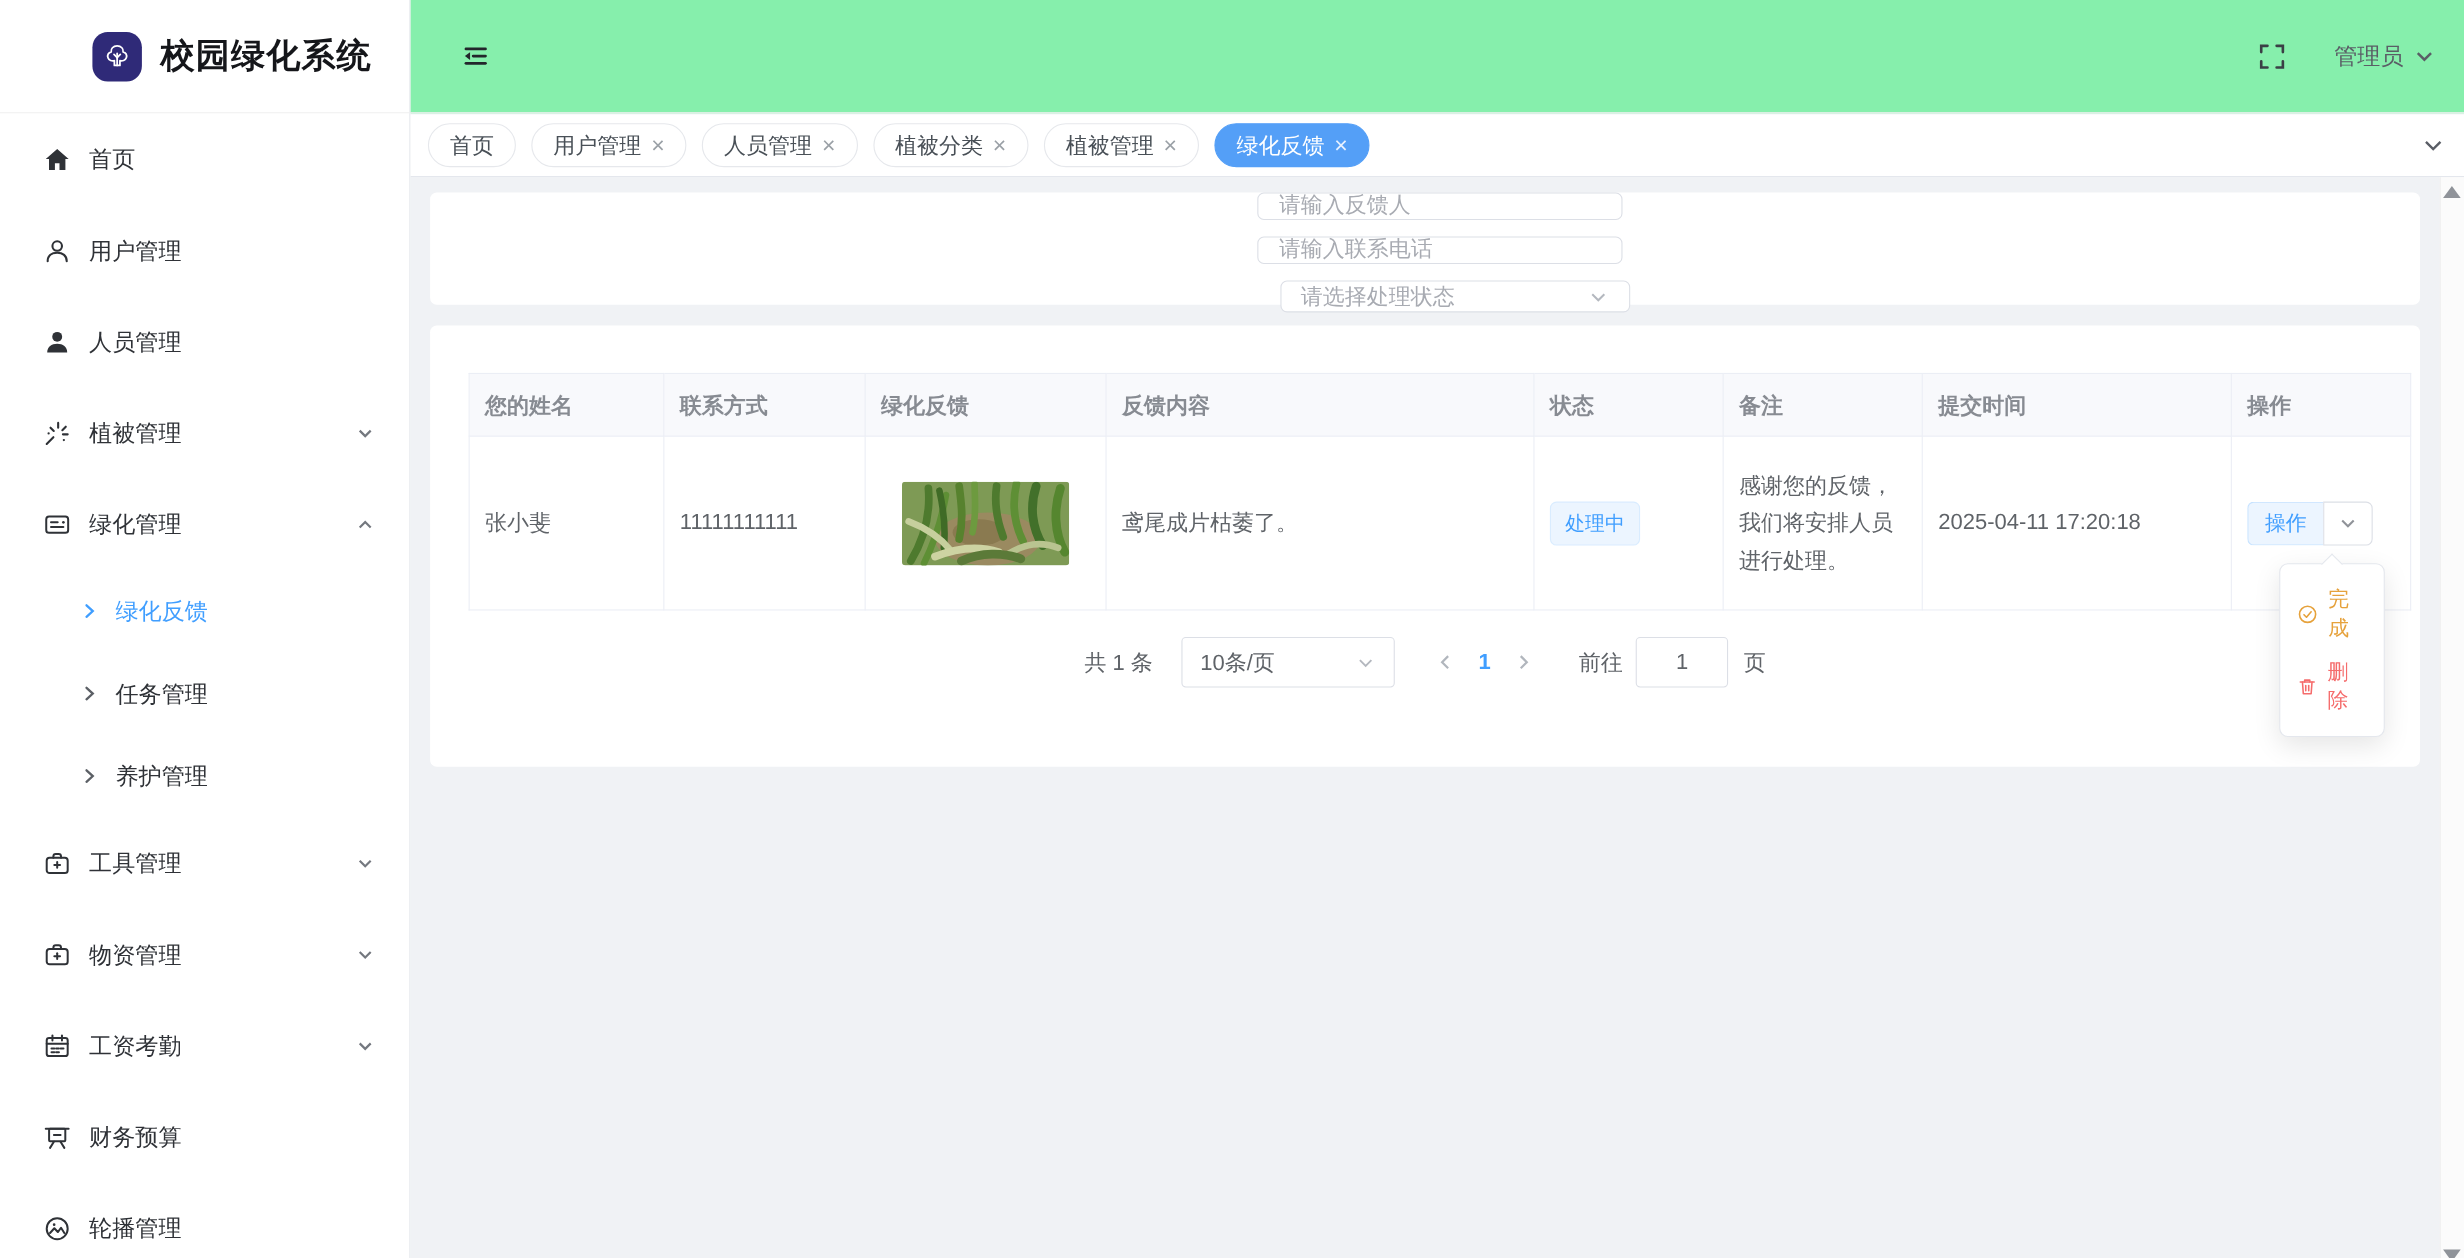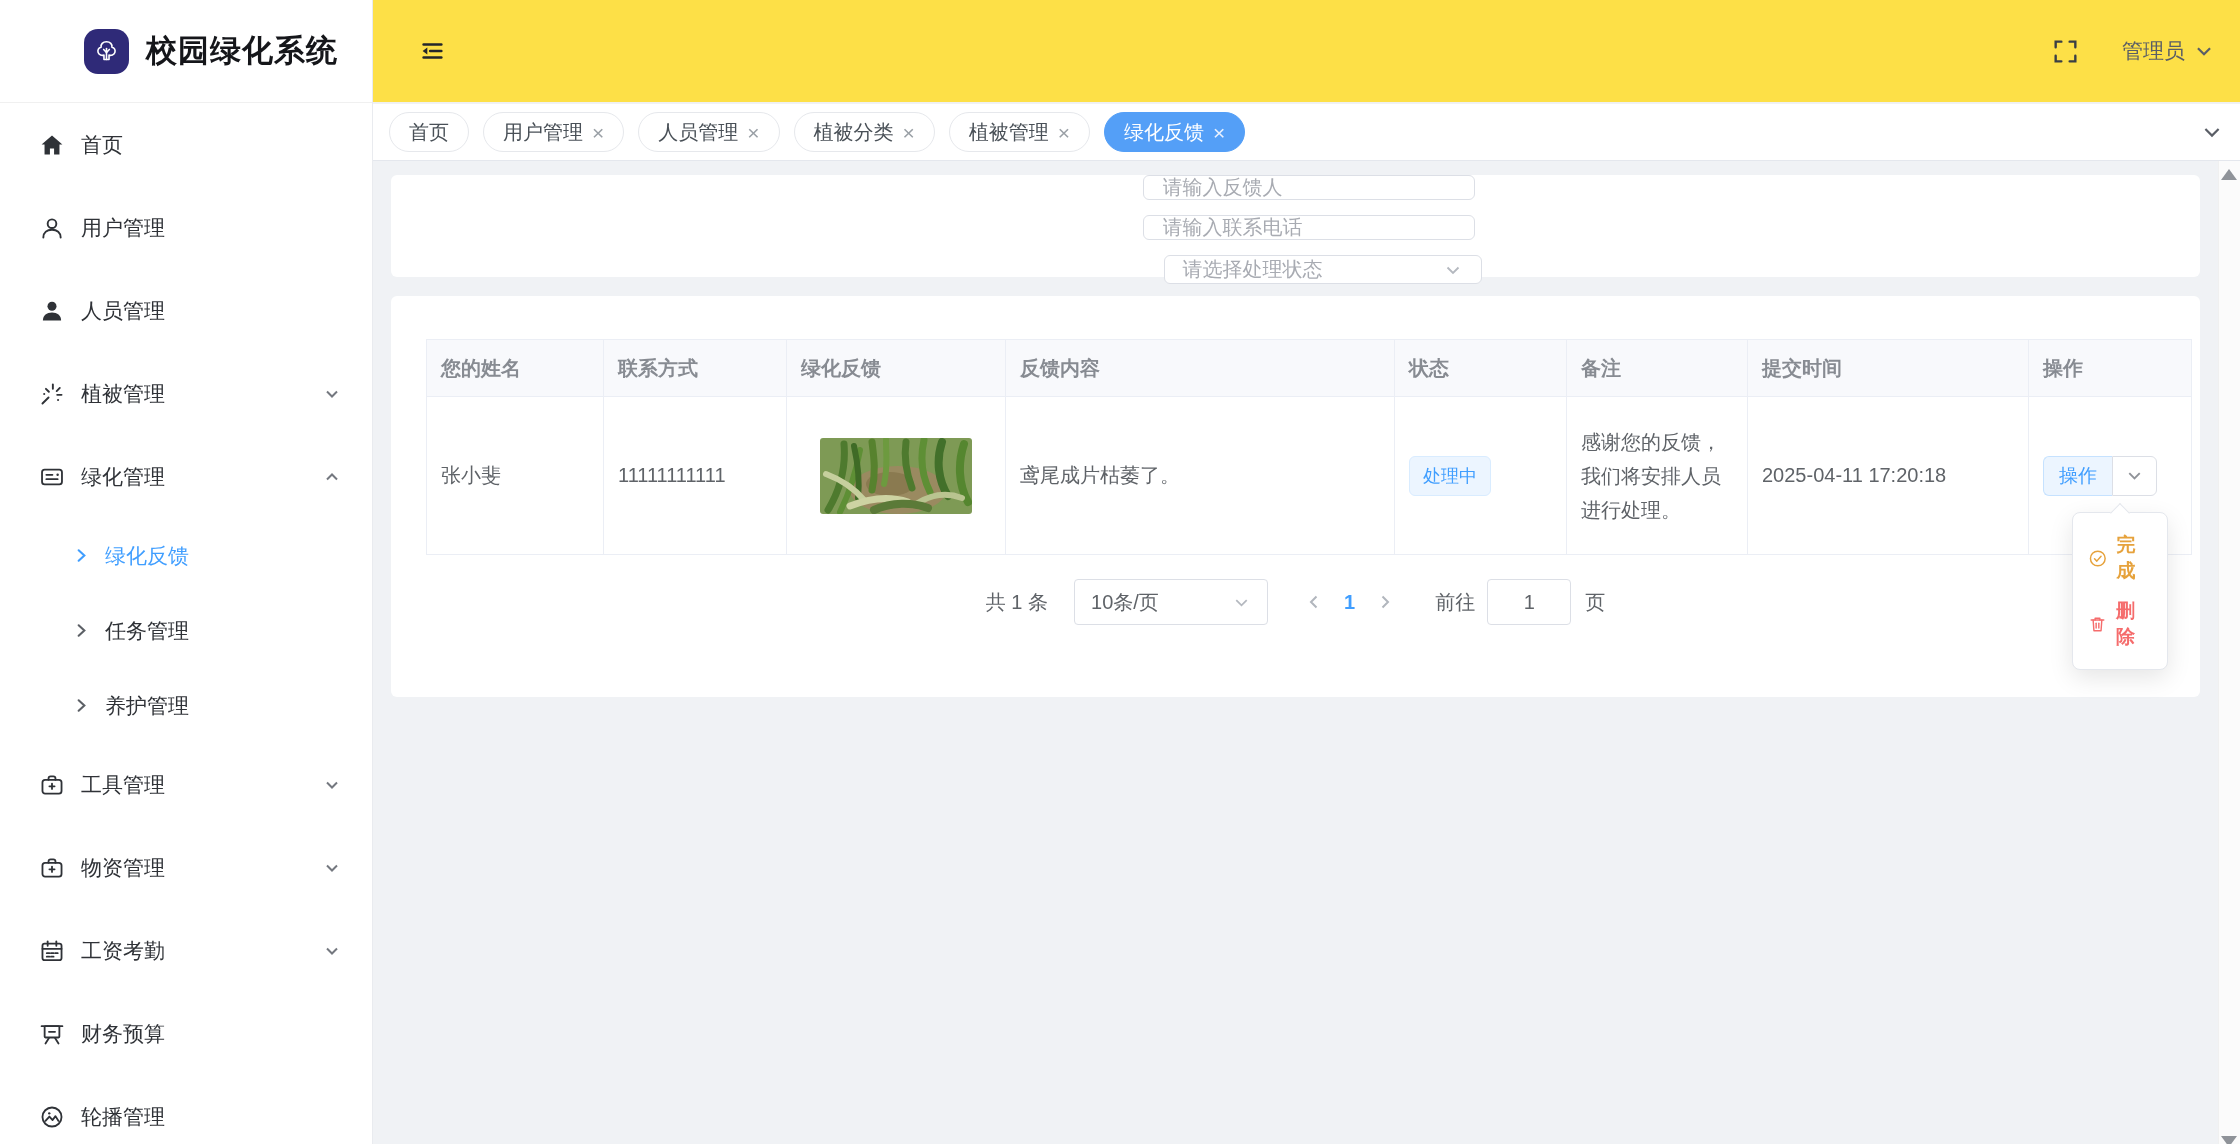--- a/index.html
+++ b/index.html
@@ -16,21 +16,21 @@
   .menu-item { height:83px; display:flex; align-items:center; padding:0 30px 0 38px; cursor:pointer; }
   .menu-item .mi-icon { width:27px; height:27px; flex:0 0 auto; margin-right:16px; display:flex; align-items:center; justify-content:center; }
   .menu-item .mi-label { font-size:21px; color:#2f3237; }
   .menu-item .mi-caret { margin-left:auto; display:flex; }
   .submenu-item { height:75px; display:flex; align-items:center; padding-left:72px; gap:14px; cursor:pointer; }
   .submenu-item .sm-label { font-size:21px; color:#2f3237; }
   .submenu-item.active .sm-label { color:#409eff; }
   .submenu-item .sm-arrow { display:flex; }
 
   
-  .topbar { position:absolute; left:373px; top:0; width:1867px; height:103px; background:#fde047; border-bottom:1px solid #f0f0f0; display:flex; align-items:center; padding:0 25px 0 44px; z-index:2; }
+  .topbar { position:absolute; left:373px; top:0; width:1867px; height:103px; background:#86efac; border-bottom:1px solid #f0f0f0; display:flex; align-items:center; padding:0 25px 0 44px; z-index:2; }
   .topbar-right { margin-left:auto; display:flex; align-items:center; gap:42px; }
   .user-chip { display:flex; align-items:center; gap:8px; cursor:pointer; }
   .user-name { font-size:21px; color:#5a5e66; }
 
   
   .tabbar { position:absolute; left:373px; top:104px; width:1867px; height:57px; background:#fff; border-bottom:1px solid #e4e7ed; display:flex; align-items:center; gap:14px; padding-left:16px; z-index:2; }
   .tab { height:40px; border:1px solid #e6e8ec; border-radius:20px; background:#fff; display:inline-flex; align-items:center; padding:0 19px; gap:9px; font-size:20px; color:#495057; cursor:pointer; flex:0 0 auto; }
   .tab .tab-close { font-size:21px; line-height:1; color:#9aa0a6; cursor:pointer; }
   .tab.active { background:#549ff7; border-color:#549ff7; color:#fff; }
   .tab.active .tab-close { color:#eaf2ff; }
@@ -54,21 +54,21 @@
   .row-photo { width:152px; height:76px; border-radius:3px; display:inline-block; vertical-align:middle; }
   .status-badge { display:inline-block; font-size:18px; color:#409eff; background:#ecf5ff; border:1px solid #d9ecff; border-radius:6px; padding:7px 13px; }
   td.c-remark { line-height:1.7; padding:10px 14px; }
   .split-btn { display:inline-flex; height:40px; }
   .split-main { display:flex; align-items:center; padding:0 15px; background:#ecf5ff; border:1px solid #c6e2ff; border-right:none; border-radius:6px 0 0 6px; color:#409eff; font-size:19px; cursor:pointer; }
   .split-caret { width:45px; background:#fff; border:1px solid #dcdfe6; border-radius:0 6px 6px 0; display:flex; align-items:center; justify-content:center; cursor:pointer; }
 
   
   .action-menu { position:absolute; left:2072px; top:512px; width:96px; background:#fff; border:1px solid #e4e7ed; border-radius:8px; box-shadow:0 8px 24px rgba(0,0,0,.10); padding:12px 0; z-index:20; }
   .action-menu::before { content:""; position:absolute; top:-7px; left:50%; margin-left:-7px; width:13px; height:13px; background:#fff; border-left:1px solid #e4e7ed; border-top:1px solid #e4e7ed; transform:rotate(45deg); }
-  .menu-entry { display:flex; align-items:center; gap:9px; padding:7px 15px; font-size:19px; cursor:pointer;font-weight:bold; }
+  .menu-entry { display:flex; align-items:center; gap:9px; padding:7px 15px; font-size:19px; cursor:pointer; }
   .menu-entry.complete { color:#e6a23c; }
   .menu-entry.delete { color:#f56c6c; }
 
   
   .pagination { position:absolute; left:0; top:283px; width:100%; display:flex; align-items:center; justify-content:center; }
   .pg-total { font-size:20px; color:#5f6368; margin-right:26px; }
   .pg-size { width:194px; height:46px; border:1px solid #dcdfe6; border-radius:4px; display:flex; align-items:center; justify-content:space-between; padding:0 16px; margin-right:36px; cursor:pointer;gap:40px; }
   .pg-size-label { font-size:20px; color:#5f6368; }
   .pg-arrow { display:flex; align-items:center; cursor:pointer; }
   .pg-prev { margin-right:20px; }

